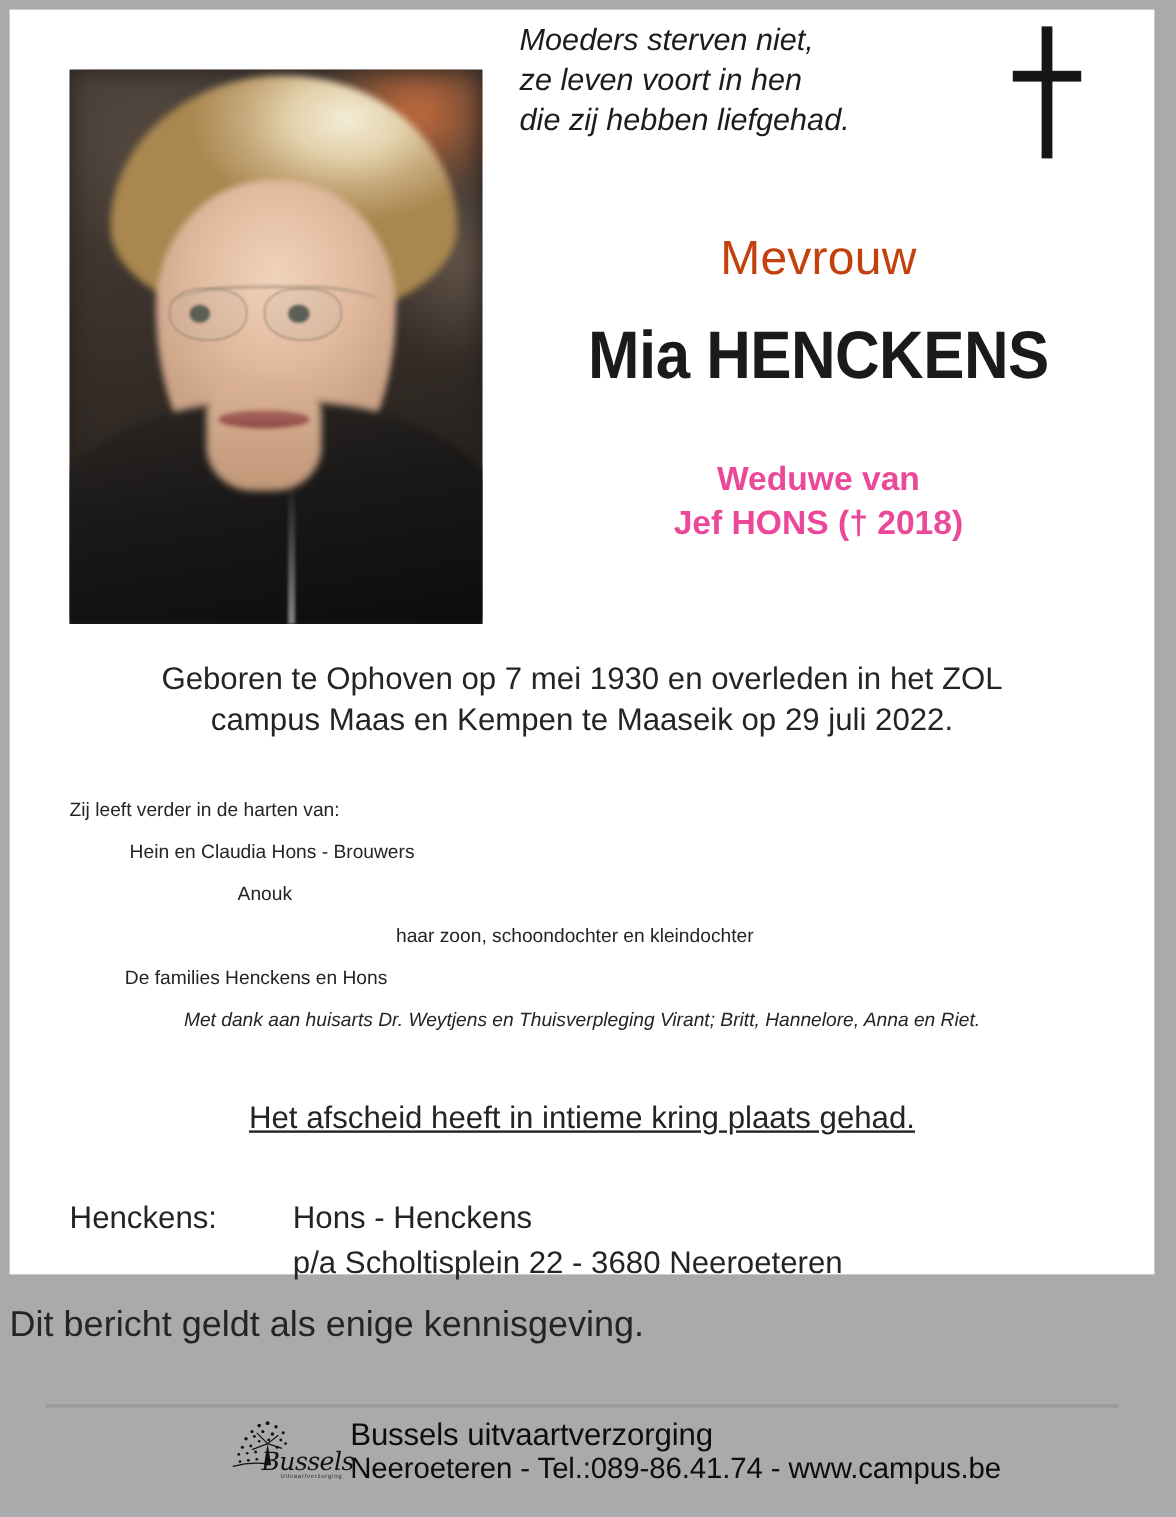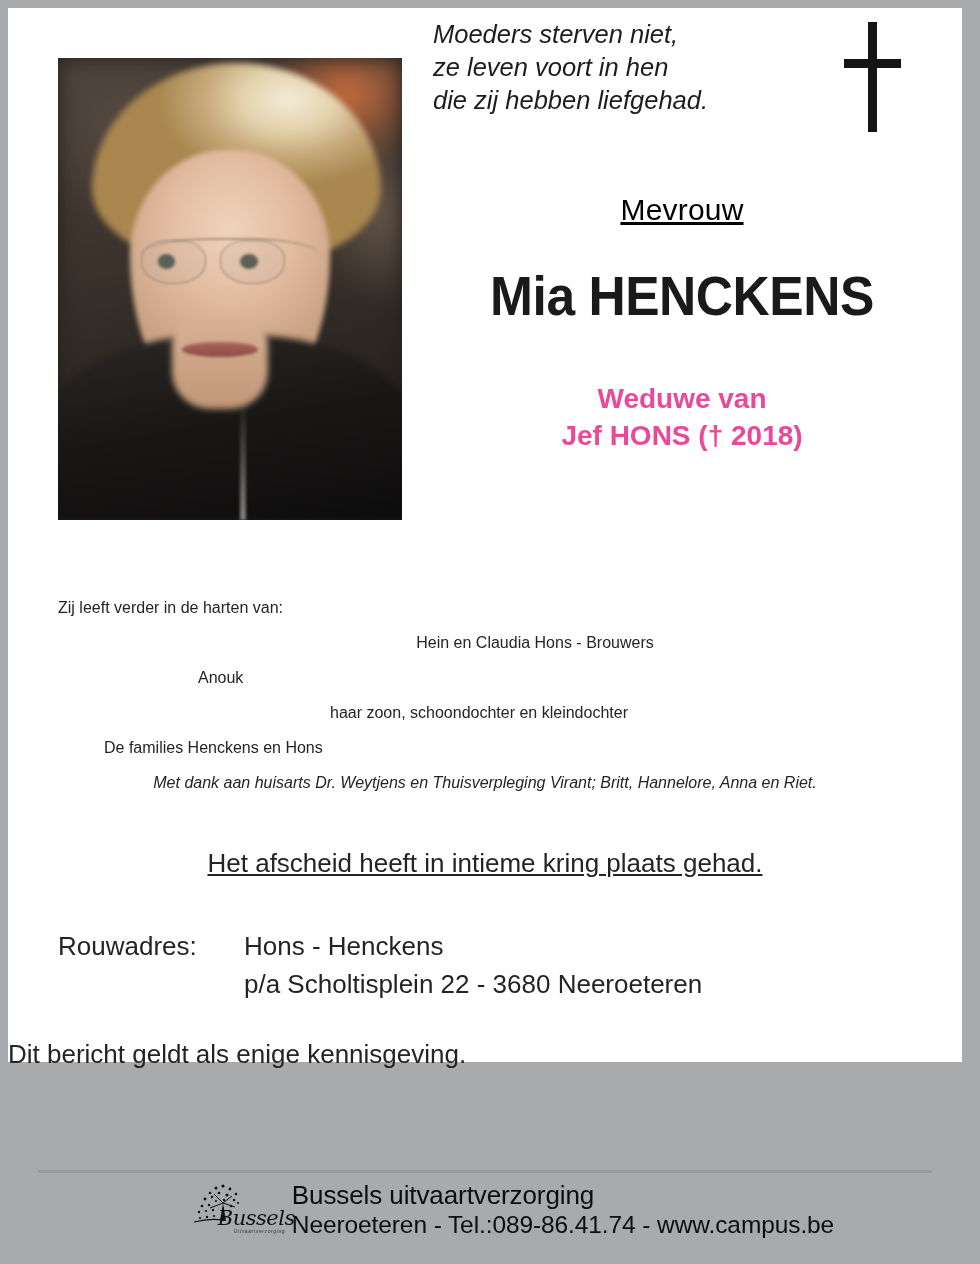--- a/index.html
+++ b/index.html
@@ -166,24 +166,23 @@
     line-height: 33px;
     color: #1c1c1c;
     white-space: pre-line;
   }
 
   .mevrouw {
     position: absolute;
     left: 0; right: 0;
     top: 185px;
     text-align: center;
-    font-size: 30px;
-    color: #000000;
+    font-size: 40px;
+    color: #c2410c;
     letter-spacing: .2px;
-    text-decoration: underline;
   }
 
   .bigname {
     position: absolute;
     left: 0; right: 0;
     top: 255px;
     text-align: center;
     font-size: 56px;
     font-weight: bold;
     color: #1a1a1a;
@@ -219,21 +218,21 @@
     white-space: pre-line;
     padding: 0 28px;
   }
 
   .kin {
     margin-top: 42px;
     font-size: 16px;
     line-height: 35px;
   }
   .kin .l0 { padding-left: 50px; }
-  .kin .l1 { padding-left: 100px; text-align: center; }
+  .kin .l1 { padding-left: 100px; }
   .kin .l2 { padding-left: 190px; }
   .kin .l3 { padding-left: 322px; }
   .kin .l4 { padding-left: 96px; }
   .kin .it {
     font-style: italic;
     text-align: center;
     padding: 0 34px;
   }
 
   .farewell {
@@ -247,22 +246,22 @@
     margin-top: 48px;
     font-size: 26px;
     line-height: 38px;
     padding-left: 50px;
     display: flex;
   }
   .address .alabel { width: 186px; flex: none; }
   .address .aval { white-space: pre-line; }
 
   .notice {
-    margin-top: 36px;
-    font-size: 26px;
+    margin-top: 16px;
+    font-size: 30px;
   }
 
   
   .divider {
     position: absolute;
     left: 30px;
     top: 1162px;
     width: 894px;
     height: 3px;
     background: #9a9a9a;
@@ -360,35 +359,37 @@
       <div class="bigname">Mia HENCKENS</div>
 
       <div class="spouse">Weduwe van
 Jef HONS († 2018)</div>
 
     </div>
   </div>
 
   <div class="body-text">
 
+    <div class="lead">Geboren te Ophoven op 7 mei 1930 en overleden in het ZOL
+campus Maas en Kempen te Maaseik op 29 juli 2022.</div>
 
     <div class="kin">
       <div class="l0">Zij leeft verder in de harten van:</div>
       <div class="l1">Hein en Claudia Hons - Brouwers</div>
       <div class="l2">Anouk</div>
       <div class="l3">haar zoon, schoondochter en kleindochter</div>
       <div class="l4">De families Henckens en Hons</div>
       <div class="it">Met dank aan huisarts Dr. Weytjens en Thuisverpleging Virant;
 Britt, Hannelore, Anna en Riet.</div>
     </div>
 
     <div class="farewell">Het afscheid heeft in intieme kring plaats gehad.</div>
 
     <div class="address">
-      <span class="alabel">Rouwadres:</span>
+      <span class="alabel">Henckens:</span>
       <span class="aval">Hons - Henckens
 p/a Scholtisplein 22 - 3680 Neeroeteren</span>
     </div>
 
     <div class="notice">Dit bericht geldt als enige kennisgeving.</div>
 
   </div>
 
   <div class="divider"></div>
 

